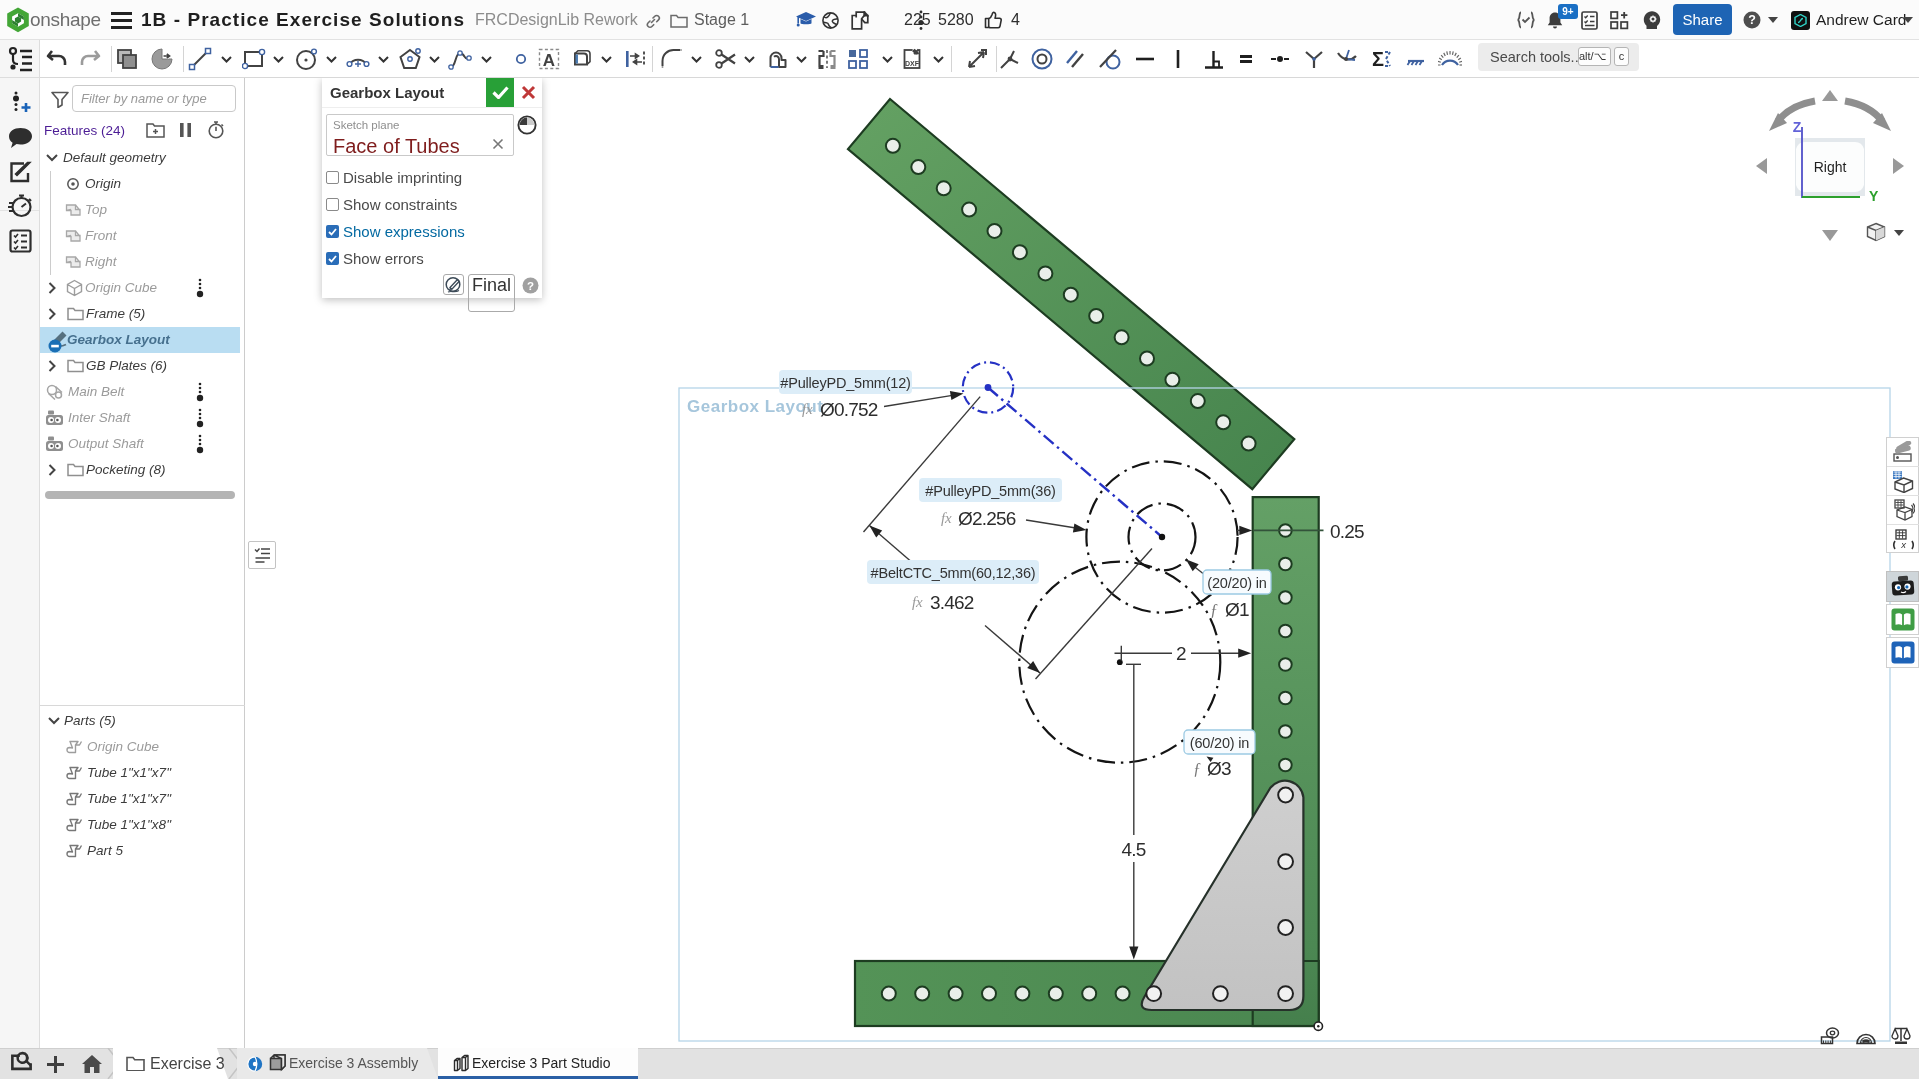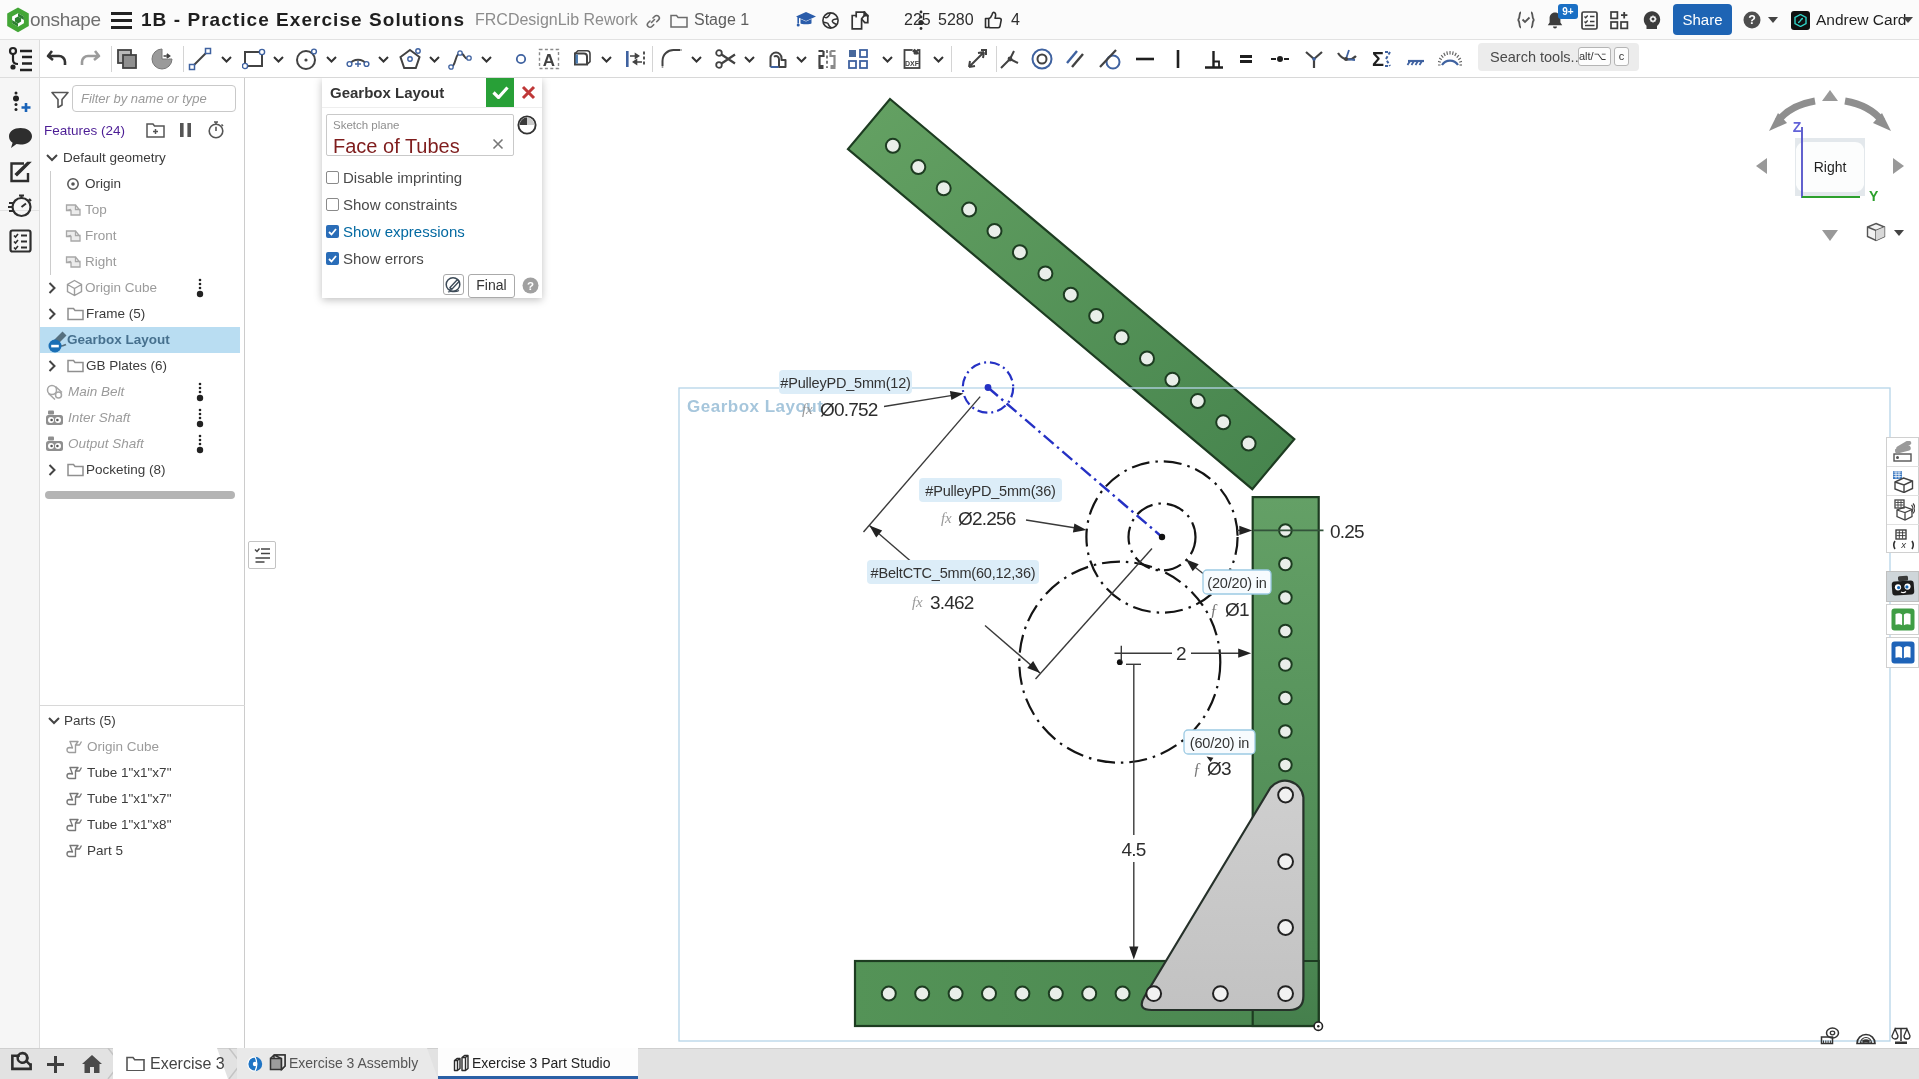--- a/index.html
+++ b/index.html
@@ -7,21 +7,21 @@
     font-family:"Liberation Sans", sans-serif; }
   .abs { position:absolute; }
   svg.ico { position:absolute; }
   #topbar { position:absolute; left:0; top:0; width:1919px; height:40px; background:#fbfbfb; border-bottom:1px solid #e2e2e2; z-index:30;}
   #toolbar { position:absolute; left:40px; top:40px; width:1879px; height:38px; background:#fff; border-bottom:1px solid #d8d8d8; z-index:29;}
   #leftstrip { position:absolute; left:0; top:40px; width:40px; height:1008px; background:#f6f6f6; border-right:1px solid #ddd; z-index:31;}
   #leftpanel { position:absolute; left:40px; top:78px; width:205px; height:970px; background:#fff; border-right:1px solid #ccc; z-index:27;}
   #tabbar { position:absolute; left:0; top:1048px; width:1919px; height:31px; background:#e2e2e2; z-index:26;}
   .sep { position:absolute; top:6px; width:1px; height:26px; background:#d4d4d4; }
   .row { position:absolute; left:0; width:205px; height:26px; font-size:13.5px; color:#3c3c3c; }
-  .row .txt { position:absolute; left:45px; top:5px; white-space:nowrap;}
+  .row .txt { position:absolute; left:45px; top:5px; white-space:nowrap;font-style:italic;}
   .gray { color:#9b9b9b; }
   .kebab { position:absolute; left:156px; top:3px; }
 </style>
 </head>
 <body>
 <svg id="canvas" style="position:absolute;left:0;top:0;z-index:1" width="1919" height="1079" viewBox="0 0 1919 1079">
     <rect x="0" y="0" width="1919" height="1079" fill="#fff"></rect>
     <linearGradient id="gd1" x1="890" y1="99" x2="1252" y2="489" gradientUnits="userSpaceOnUse">
       <stop offset="0" stop-color="#63a062"></stop>
       <stop offset="1" stop-color="#47854e"></stop>
@@ -749,21 +749,21 @@
     </svg>
   <div class="abs" style="left:21px;top:172px;font-size:15px;color:#4a4a4a">Show errors</div>
 
   <div class="abs" style="left:121px;top:196px;width:21px;height:21px;border:1px solid #aaa;border-radius:3px"></div>
   <svg class="ico" style="left:123px;top:198px" width="17" height="17" viewBox="0 0 17 17">
     <circle cx="8" cy="8.5" r="6.8" fill="none" stroke="#3c4a57" stroke-width="1.5"></circle>
     <path d="M5 11.5 L12.5 3.5 l1.8 1.8 L6.8 13.3 Z" fill="none" stroke="#3c4a57" stroke-width="1.3"></path>
     <path d="M5 11.5 L6.8 13.3 L4 14.5 Z" fill="#3c4a57"></path>
     <path d="M3 16 c3 -1.5 7 1 11 -1.5" fill="none" stroke="#3c4a57" stroke-width="1.2"></path>
   </svg>
-  <div class="abs" style="left:146px;top:196px;width:47px;height:24px;border:1px solid #aaa;border-radius:3px;font-size:14px;color:#333;text-align:center;line-height:20px">Final</div>
+  <div class="abs" style="left:146px;top:196px;width:47px;height:38px;border:1px solid #aaa;border-radius:3px;font-size:18px;color:#333;text-align:center;line-height:20px">Final</div>
   <svg class="ico" style="left:200px;top:199px" width="17" height="17" viewBox="0 0 17 17">
     <circle cx="8.5" cy="8.5" r="8" fill="#a0a0a0"></circle>
     <text x="8.5" y="12.8" font-size="11.5" font-weight="bold" fill="#fff" text-anchor="middle" font-family="Liberation Sans">?</text>
   </svg>
 </div>
 
 <svg class="abs" id="viewcube" style="left:1745px;top:85px;z-index:10" width="170" height="165" viewBox="0 0 170 165">
 
   <path d="M33 36 A 58 40 0 0 1 70 16" fill="none" stroke="#8f8f8f" stroke-width="7"></path>
   <polygon points="24,46 42,38 33,28" fill="#8f8f8f"></polygon>

